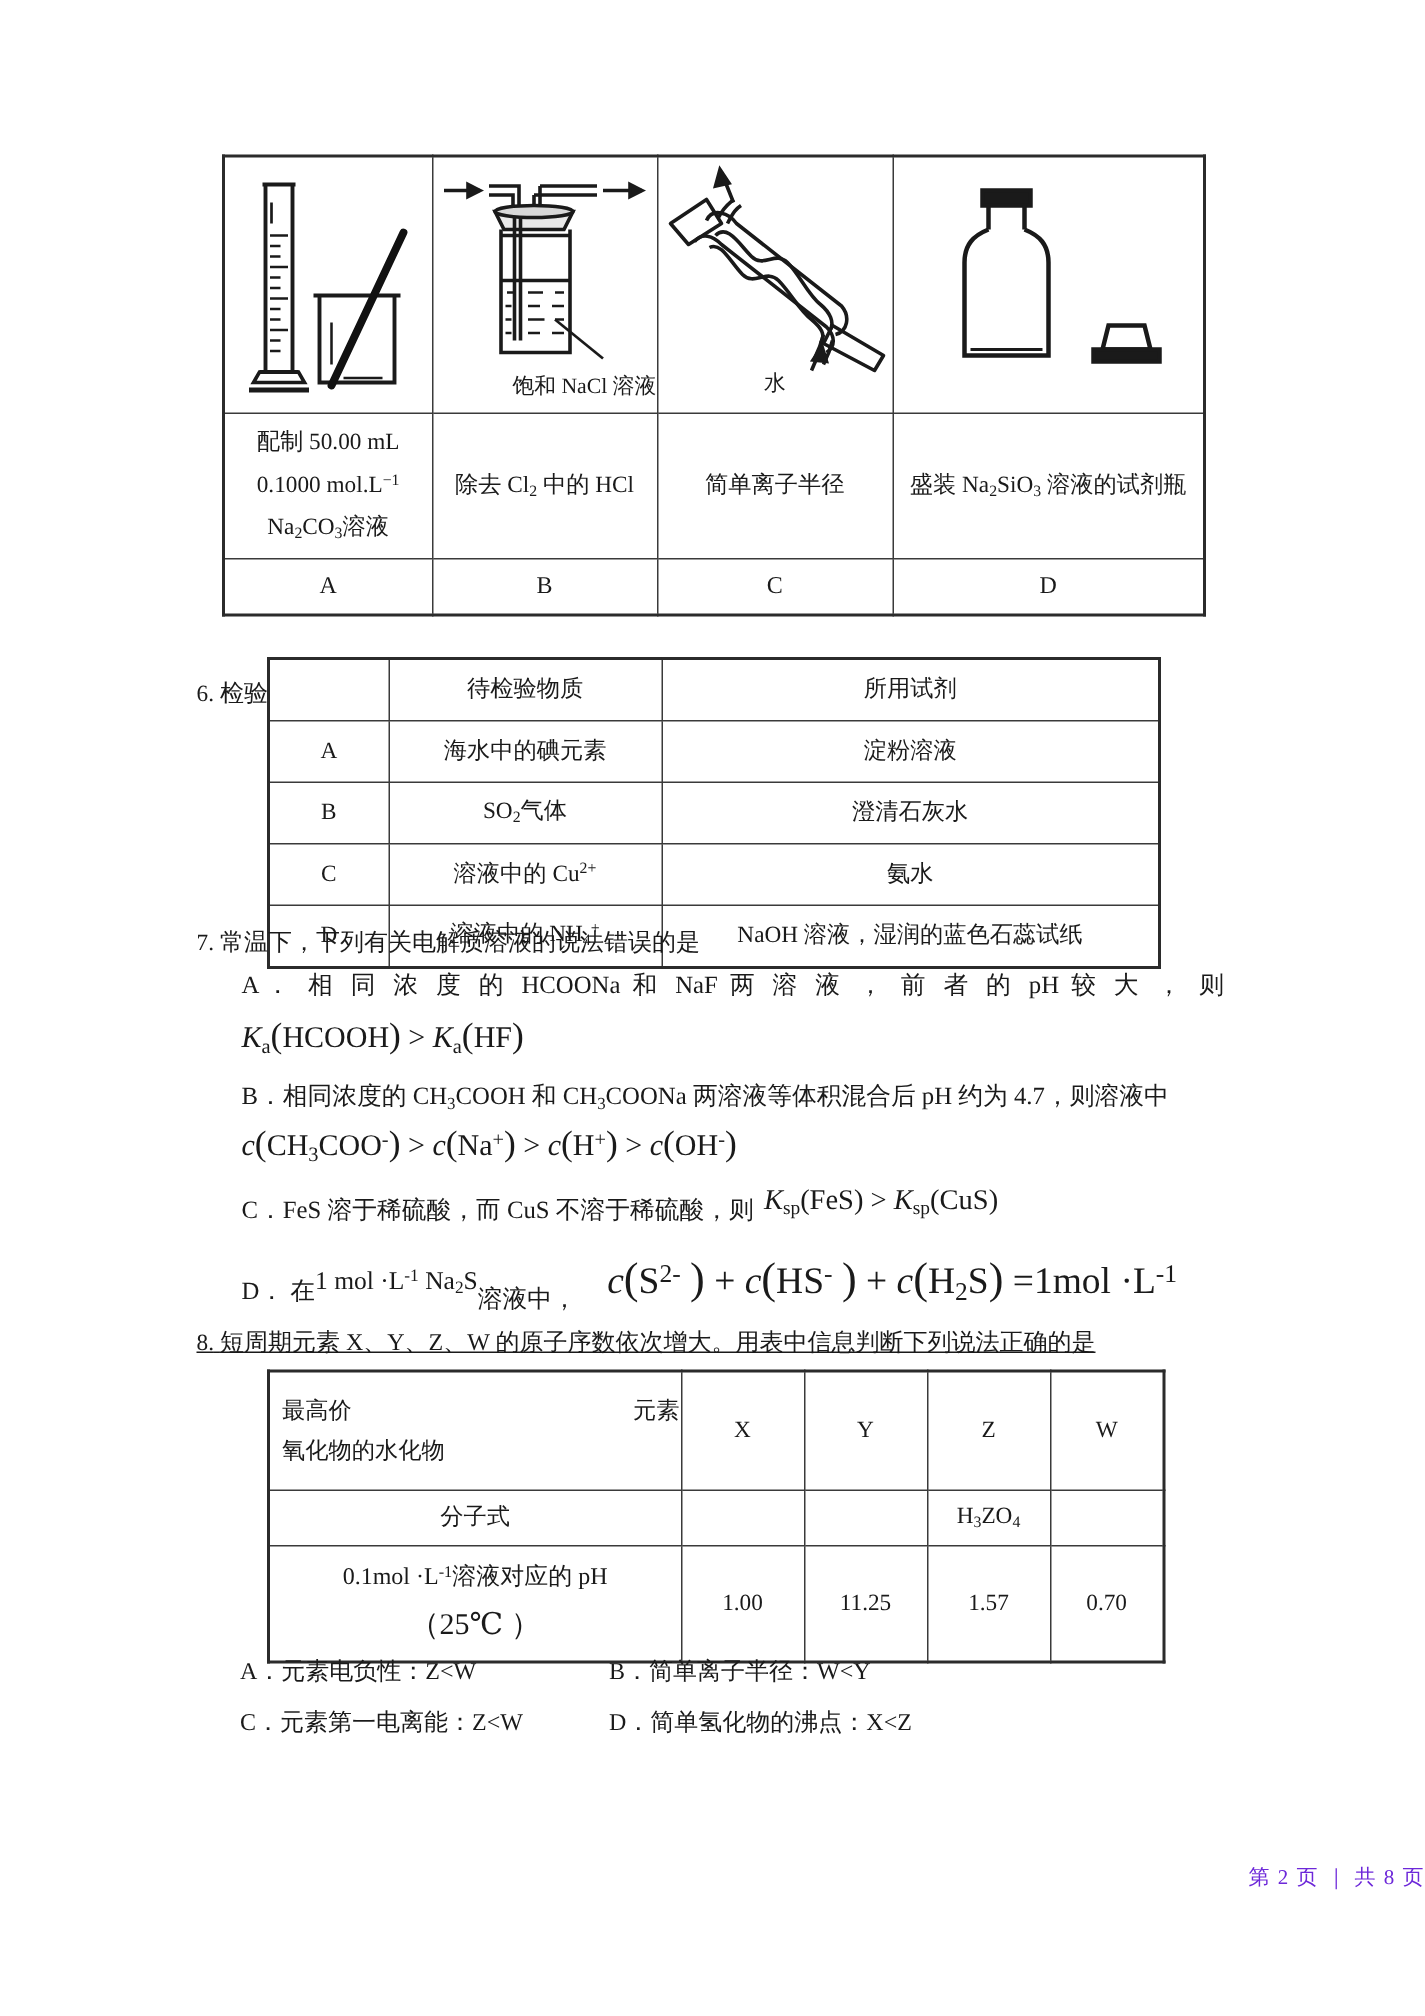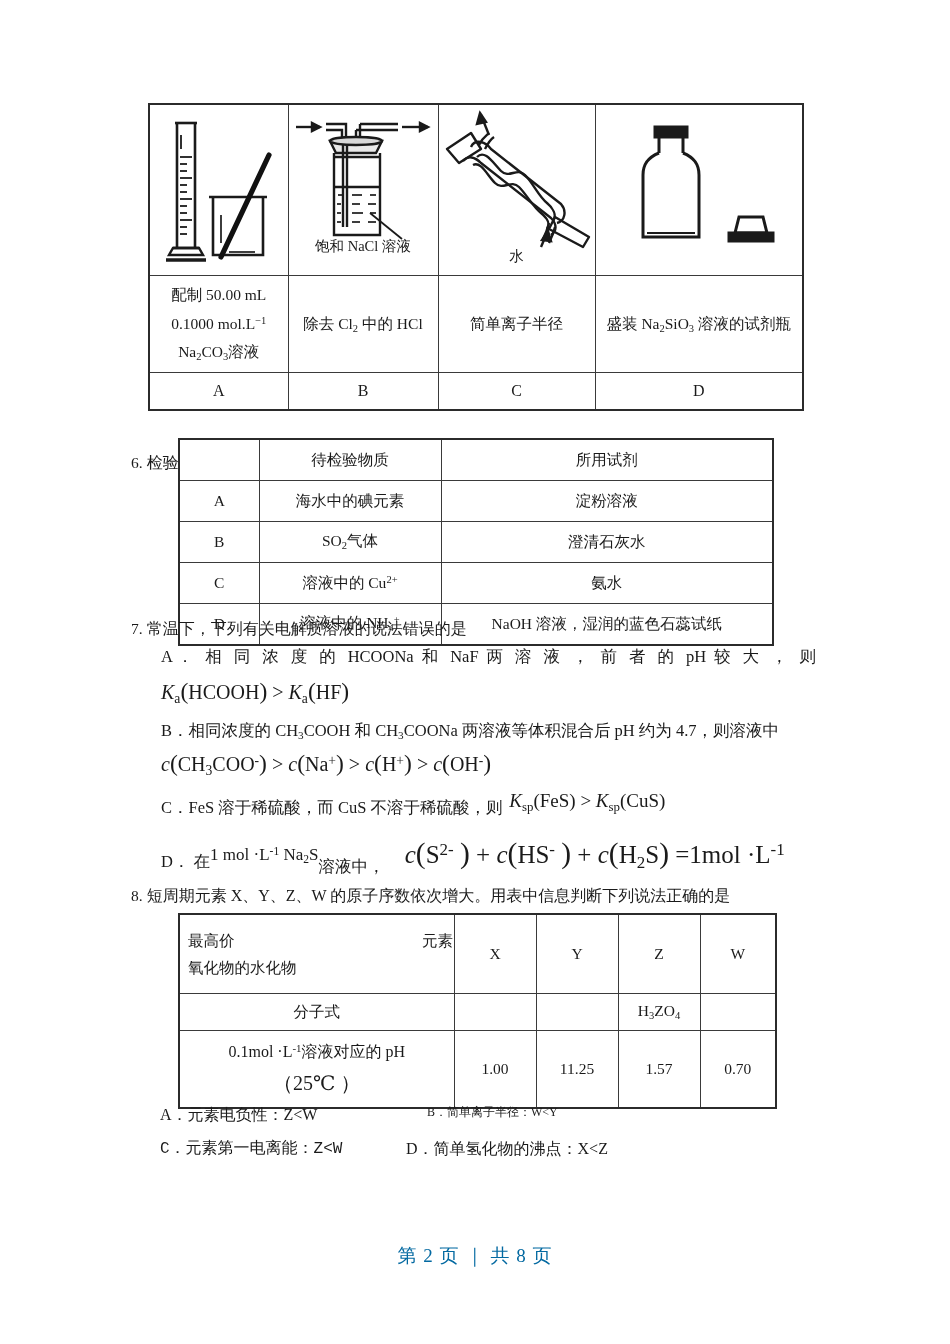--- a/index.html
+++ b/index.html
@@ -64,22 +64,22 @@
   }
   .pic-wrap {
     position: relative;
     width: 100%;
     height: 170px;
   }
   .pic-wrap svg { display: block; margin: 0 auto; }
   .pic-caption {
     position: absolute;
     left: 0; right: 0;
-    bottom: 18px;
-    text-align: center;
+    bottom: 6px;
+    text-align: right;
     font-size: 14.5px;
   }
 
   
   .q-line {
     position: absolute;
     font-size: 16px;
     line-height: 1.5;
     white-space: nowrap;
   }
@@ -127,23 +127,23 @@
     justify-content: space-between;
     width: 265px;
   }
   #element-table td.row-label { height: 30px; }
   #element-table td.ph-label { height: 70px; line-height: 1.7; }
 
   .footer {
     position: absolute;
     left: 0; right: 0;
     top: 1243px;
-    text-align: center;
-    font-size: 19px;
-    color: #0369a1;
+    text-align: right;
+    font-size: 14px;
+    color: #6d28d9;
     letter-spacing: 1px;
   }
 </style>
 </head>
 <body>
 
 <div class="page">
 
   <table class="doc-table outer-thick" id="apparatus-table">
     <colgroup>
@@ -393,21 +393,21 @@
   </div>
 
   <div class="q-line" style="left:161px; top:835px; font-size:16.5px;">
     <span>D． 在</span><span style="position:relative; top:-7px; font-size:17px;">1 mol ·L<span class="sup">-1</span> Na<span class="sub">2</span>S</span><span style="position:relative; top:5px;">溶液中，</span><span style="font-size:25px; margin-left:14px; position:relative; top:-4px;">
       <span class="mi">c</span><span class="bigparen">(</span>S<span class="sup">2-</span> <span class="bigparen">)</span>
       + <span class="mi">c</span><span class="bigparen">(</span>HS<span class="sup">-</span> <span class="bigparen">)</span>
       + <span class="mi">c</span><span class="bigparen">(</span>H<span class="sub">2</span>S<span class="bigparen">)</span>
       =1mol ·L<span class="sup">-1</span></span>
   </div>
 
-  <div class="q-line" style="left:131px; top:884px;">
+  <div class="q-line" style="left:131px; top:884px;text-decoration:underline;">
     <span class="q-num">8.</span>
     <span>短周期元素 X、Y、Z、W 的原子序数依次增大。用表中信息判断下列说法正确的是</span>
   </div>
 
   <table class="doc-table outer-thick" id="element-table">
     <colgroup>
       <col style="width:275px">
         <col style="width:82px">
         <col style="width:82px">
         <col style="width:82px">
@@ -443,19 +443,19 @@
         </td>
         <td>1.00</td>
         <td>11.25</td>
         <td>1.57</td>
         <td>0.70</td>
       </tr>
     </tbody>
   </table>
 
   <div class="q-line" style="left:160px; top:1103px; font-size:16px;">A．元素电负性：Z&lt;W</div>
-  <div class="q-line" style="left:406px; top:1103px; font-size:12px;margin-left:21px;">B．简单离子半径：W&lt;Y</div>
-  <div class="q-line" style="left:160px; top:1137px; font-size:16px;font-family:Liberation Mono, monospace;">C．元素第一电离能：Z&lt;W</div>
+  <div class="q-line" style="left:406px; top:1103px; font-size:16px;">B．简单离子半径：W&lt;Y</div>
+  <div class="q-line" style="left:160px; top:1137px; font-size:16px;">C．元素第一电离能：Z&lt;W</div>
   <div class="q-line" style="left:406px; top:1137px; font-size:16px;">D．简单氢化物的沸点：X&lt;Z</div>
 
   <div class="footer">第 2 页 ｜ 共 8 页</div>
 
 </div>
 
 </body></html>

